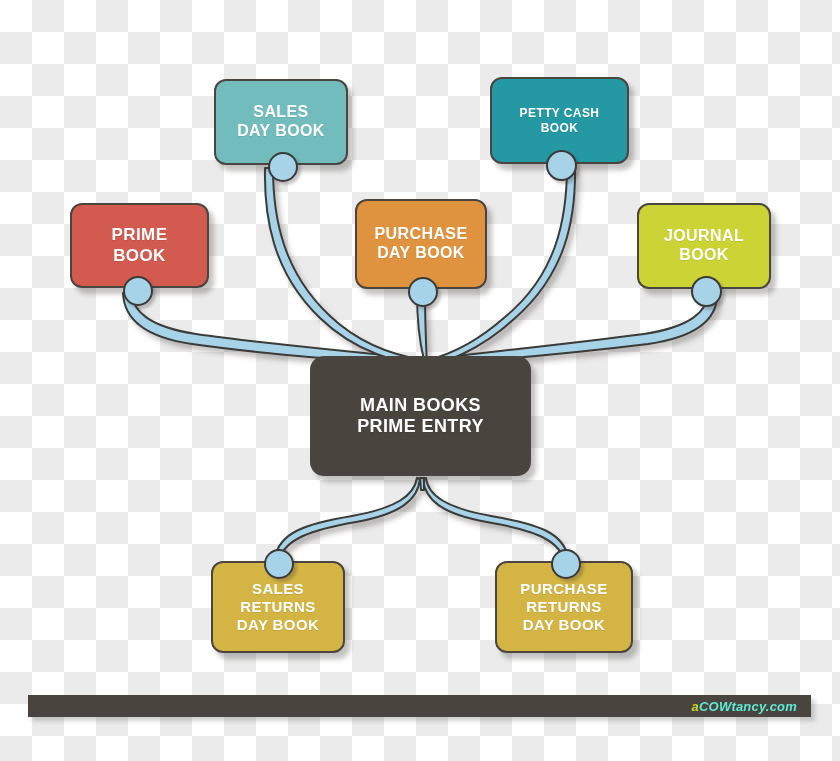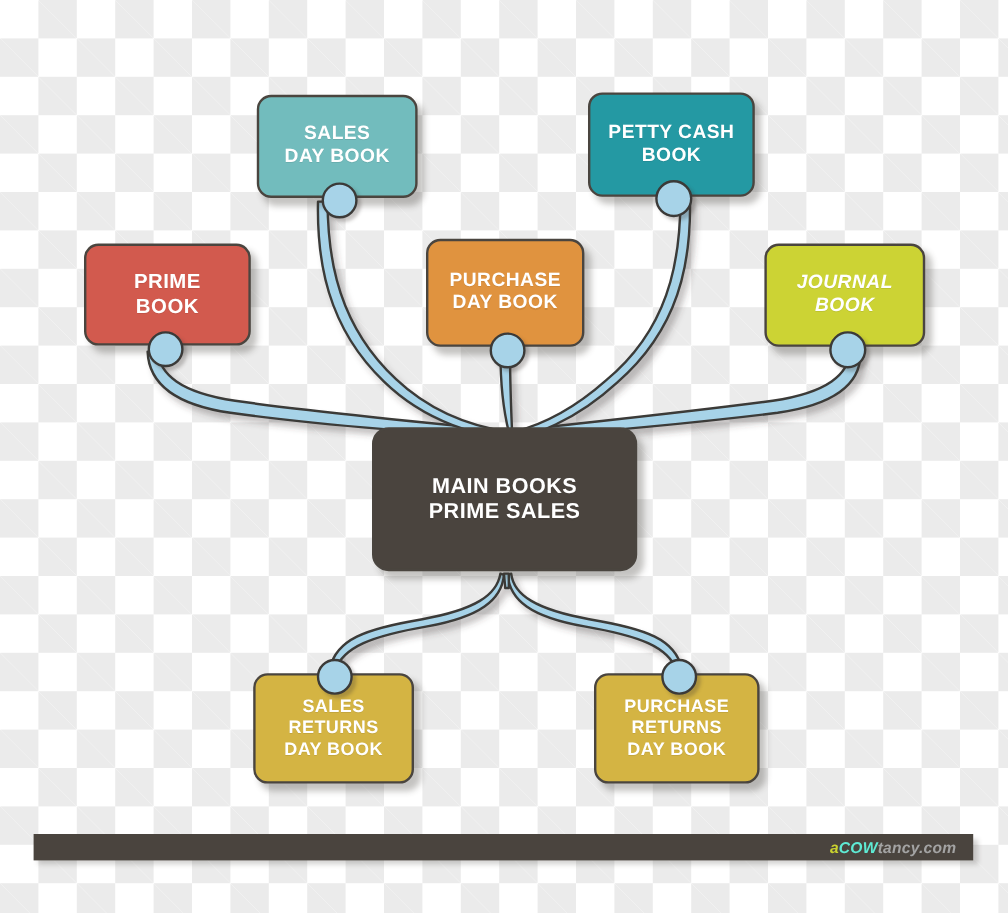--- a/index.html
+++ b/index.html
@@ -61,22 +61,22 @@
     background: #a7d3e8;
     border: 2px solid #3b3a38;
     box-shadow: 3px 3px 3px rgba(60,55,50,0.28);
     z-index: 4;
   }
 
   
   #node-cash-book        { left: 70px;  top: 203px; width: 139px; height: 85px;  font-size: 17px; }
   #node-sales-day-book   { left: 214px; top: 79px;  width: 134px; height: 86px;  font-size: 16px; }
   #node-purchase-day-book{ left: 355px; top: 199px; width: 132px; height: 90px;  font-size: 16px; }
-  #node-petty-cash-book  { left: 490px; top: 77px;  width: 139px; height: 87px;  font-size: 16px; }
-  #node-journal-book     { left: 637px; top: 203px; width: 134px; height: 86px;  font-size: 16px; font-style: italic; }
+  #node-petty-cash-book  { left: 490px; top: 77px;  width: 139px; height: 87px;  font-size: 12px; }
+  #node-journal-book     { left: 637px; top: 203px; width: 134px; height: 86px;  font-size: 16px; }
   #node-main             { left: 310px; top: 356px; width: 221px; height: 120px; font-size: 18px; border-radius: 14px; }
   #node-sales-returns    { left: 211px; top: 561px; width: 134px; height: 92px;  font-size: 15px; }
   #node-purchase-returns { left: 495px; top: 561px; width: 138px; height: 92px;  font-size: 15px; }
 
   
   #dot-cash-book         { left: 123px; top: 276px; width: 26px; height: 26px; }
   #dot-sales-day-book    { left: 268px; top: 152px; width: 26px; height: 26px; }
   #dot-purchase-day-book { left: 408px; top: 277px; width: 26px; height: 26px; }
   #dot-petty-cash-book   { left: 546px; top: 150px; width: 27px; height: 27px; }
   #dot-journal-book      { left: 691px; top: 276px; width: 27px; height: 27px; }
@@ -100,21 +100,21 @@
     top: 50%;
     transform: translateY(-50%);
     font-size: 13px;
     font-weight: bold;
     font-style: italic;
     letter-spacing: 0.2px;
     white-space: nowrap;
   }
   #footer-logo .lg-a    { color: #c9d12f; }
   #footer-logo .lg-cow  { color: #5eead4; }
-  #footer-logo .lg-rest { color: #a3a3a3; }
+  #footer-logo .lg-rest { color: #5eead4; }
 </style>
 </head>
 <body>
 
 <div id="canvas">
 
   <svg id="connectors" viewBox="0 0 840 761">
     <defs>
       <filter id="sdw" x="-25%" y="-25%" width="160%" height="170%">
         <feDropShadow dx="4" dy="5" stdDeviation="2.6" flood-color="#3e3a35" flood-opacity="0.30"></feDropShadow>
@@ -213,21 +213,21 @@
     <span class="lines">
       <span>JOURNAL</span>
       <span>BOOK</span>
     </span>
   </div>
   <div class="dot" id="dot-journal-book"></div>
 
   <div class="node" id="node-main" style="background:#4a443e;justify-content:flex-end;">
     <span class="lines">
       <span>MAIN BOOKS</span>
-      <span>PRIME SALES</span>
+      <span>PRIME ENTRY</span>
     </span>
   </div>
 
   <div class="node" id="node-sales-returns" style="background:#d4b443;">
     <span class="lines">
       <span>SALES</span>
       <span>RETURNS</span>
       <span>DAY BOOK</span>
     </span>
   </div>

